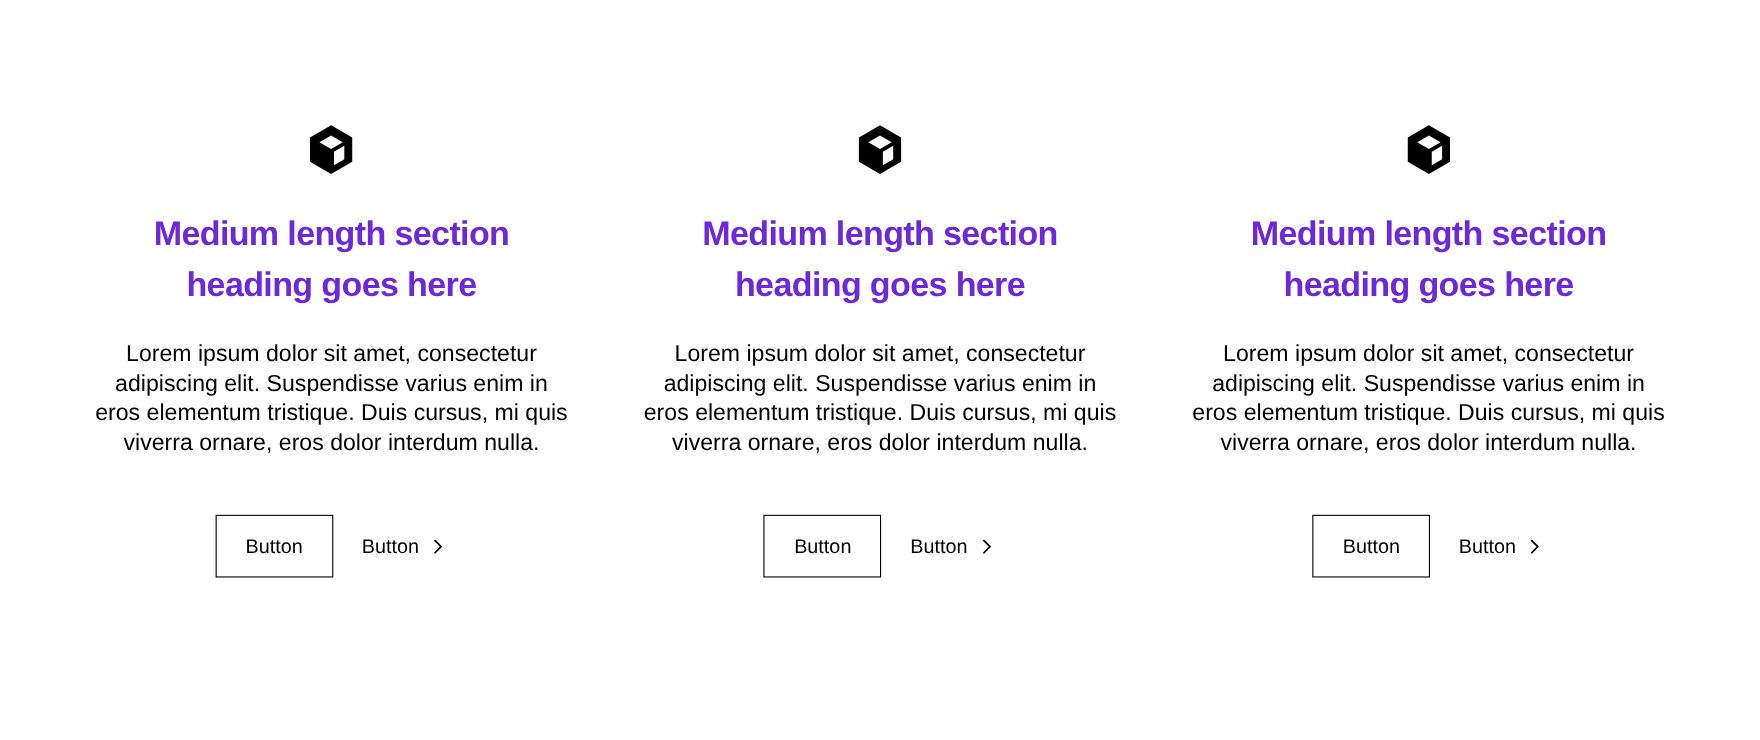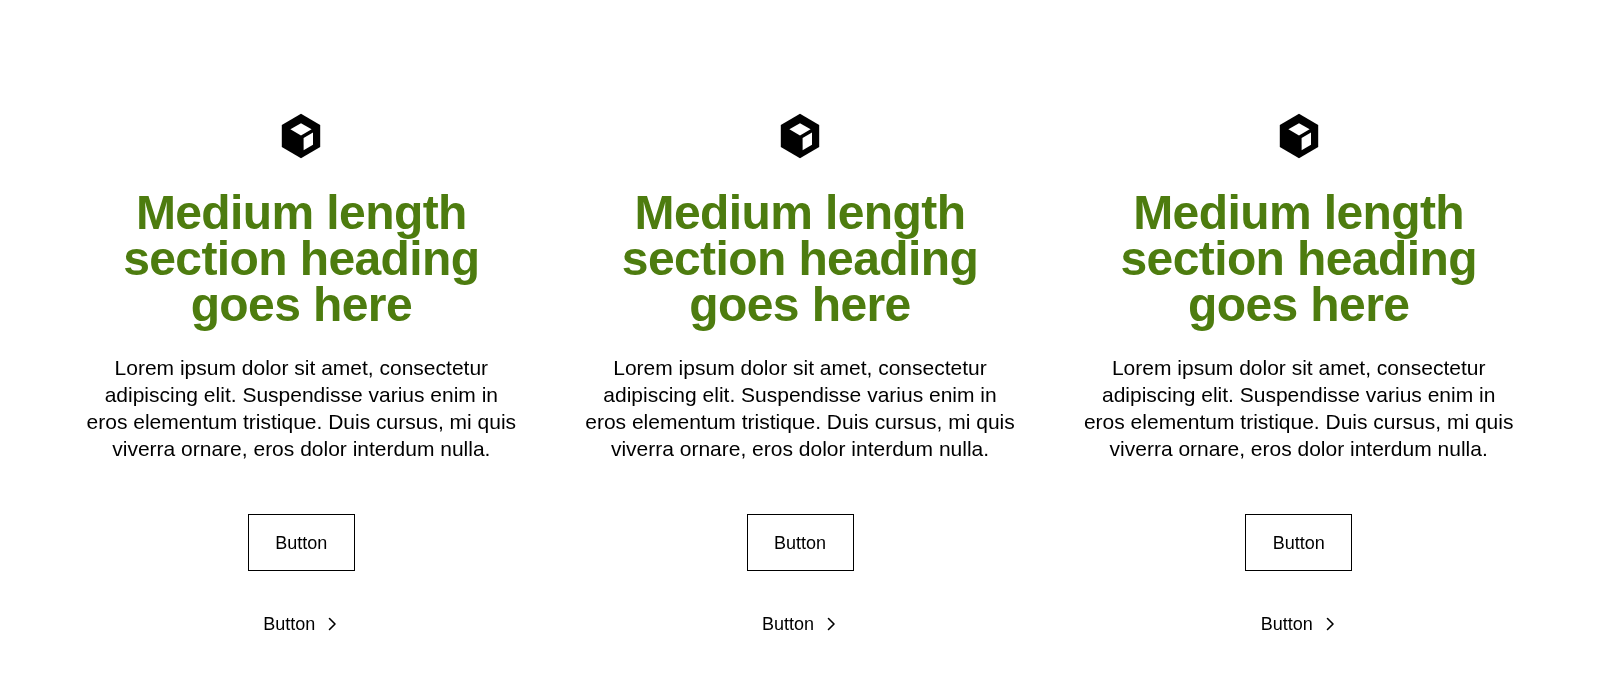--- a/index.html
+++ b/index.html
@@ -56,43 +56,43 @@
     margin-bottom: 30px;
   }
   .icon-wrap svg {
     width: 44px;
     height: 48px;
     display: block;
   }
 
   
   .heading {
-    font-size: 48px;
+    font-size: 31px;
     line-height: 46px;
     font-weight: 700;
     letter-spacing: -0.6px;
-    color: #4d7c0f;
+    color: #6d28d9;
     max-width: 400px;
     margin-bottom: 26px;
   }
 
   
   .body-text {
     font-size: 21px;
     line-height: 27px;
     font-weight: 400;
     color: #000000;
     max-width: 440px;
     margin-bottom: 52px;
   }
 
   
   .button-row {
     display: flex;
-    flex-direction: column;
+    flex-direction: row;
     align-items: center;
     justify-content: center;
     gap: 24px;
   }
 
   .btn-outline {
     display: inline-flex;
     align-items: center;
     justify-content: center;
     min-width: 107px;

